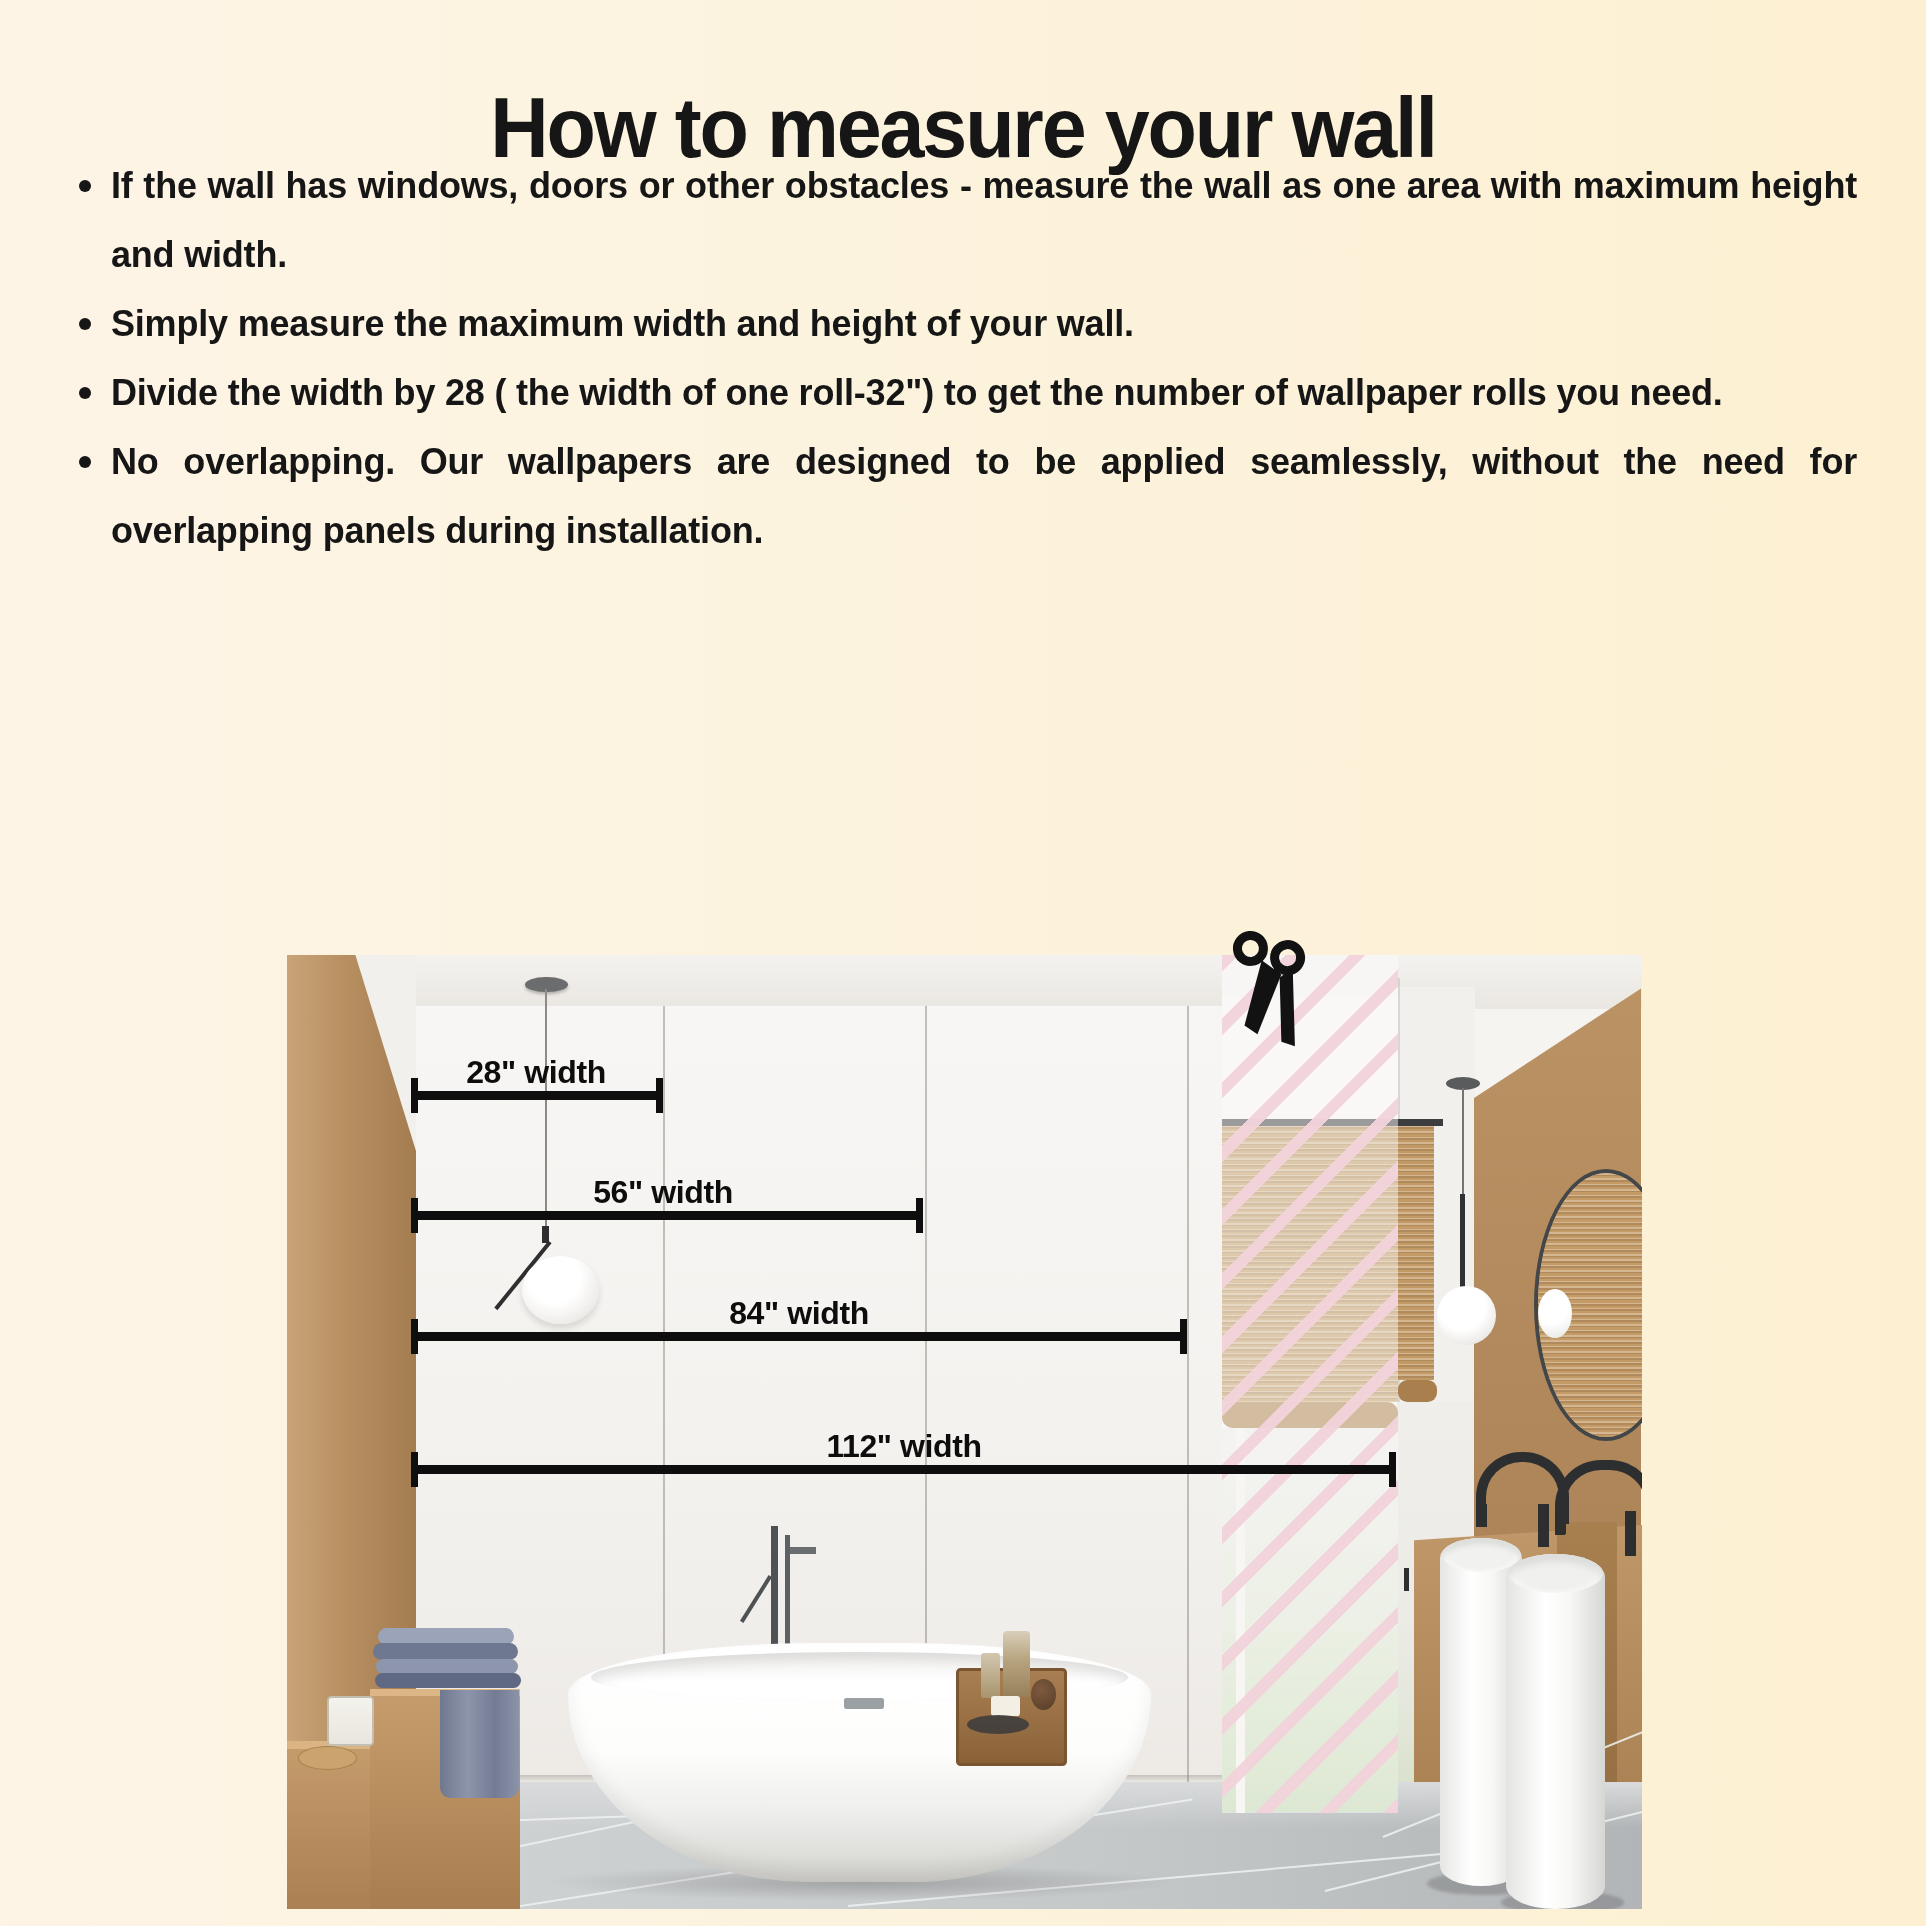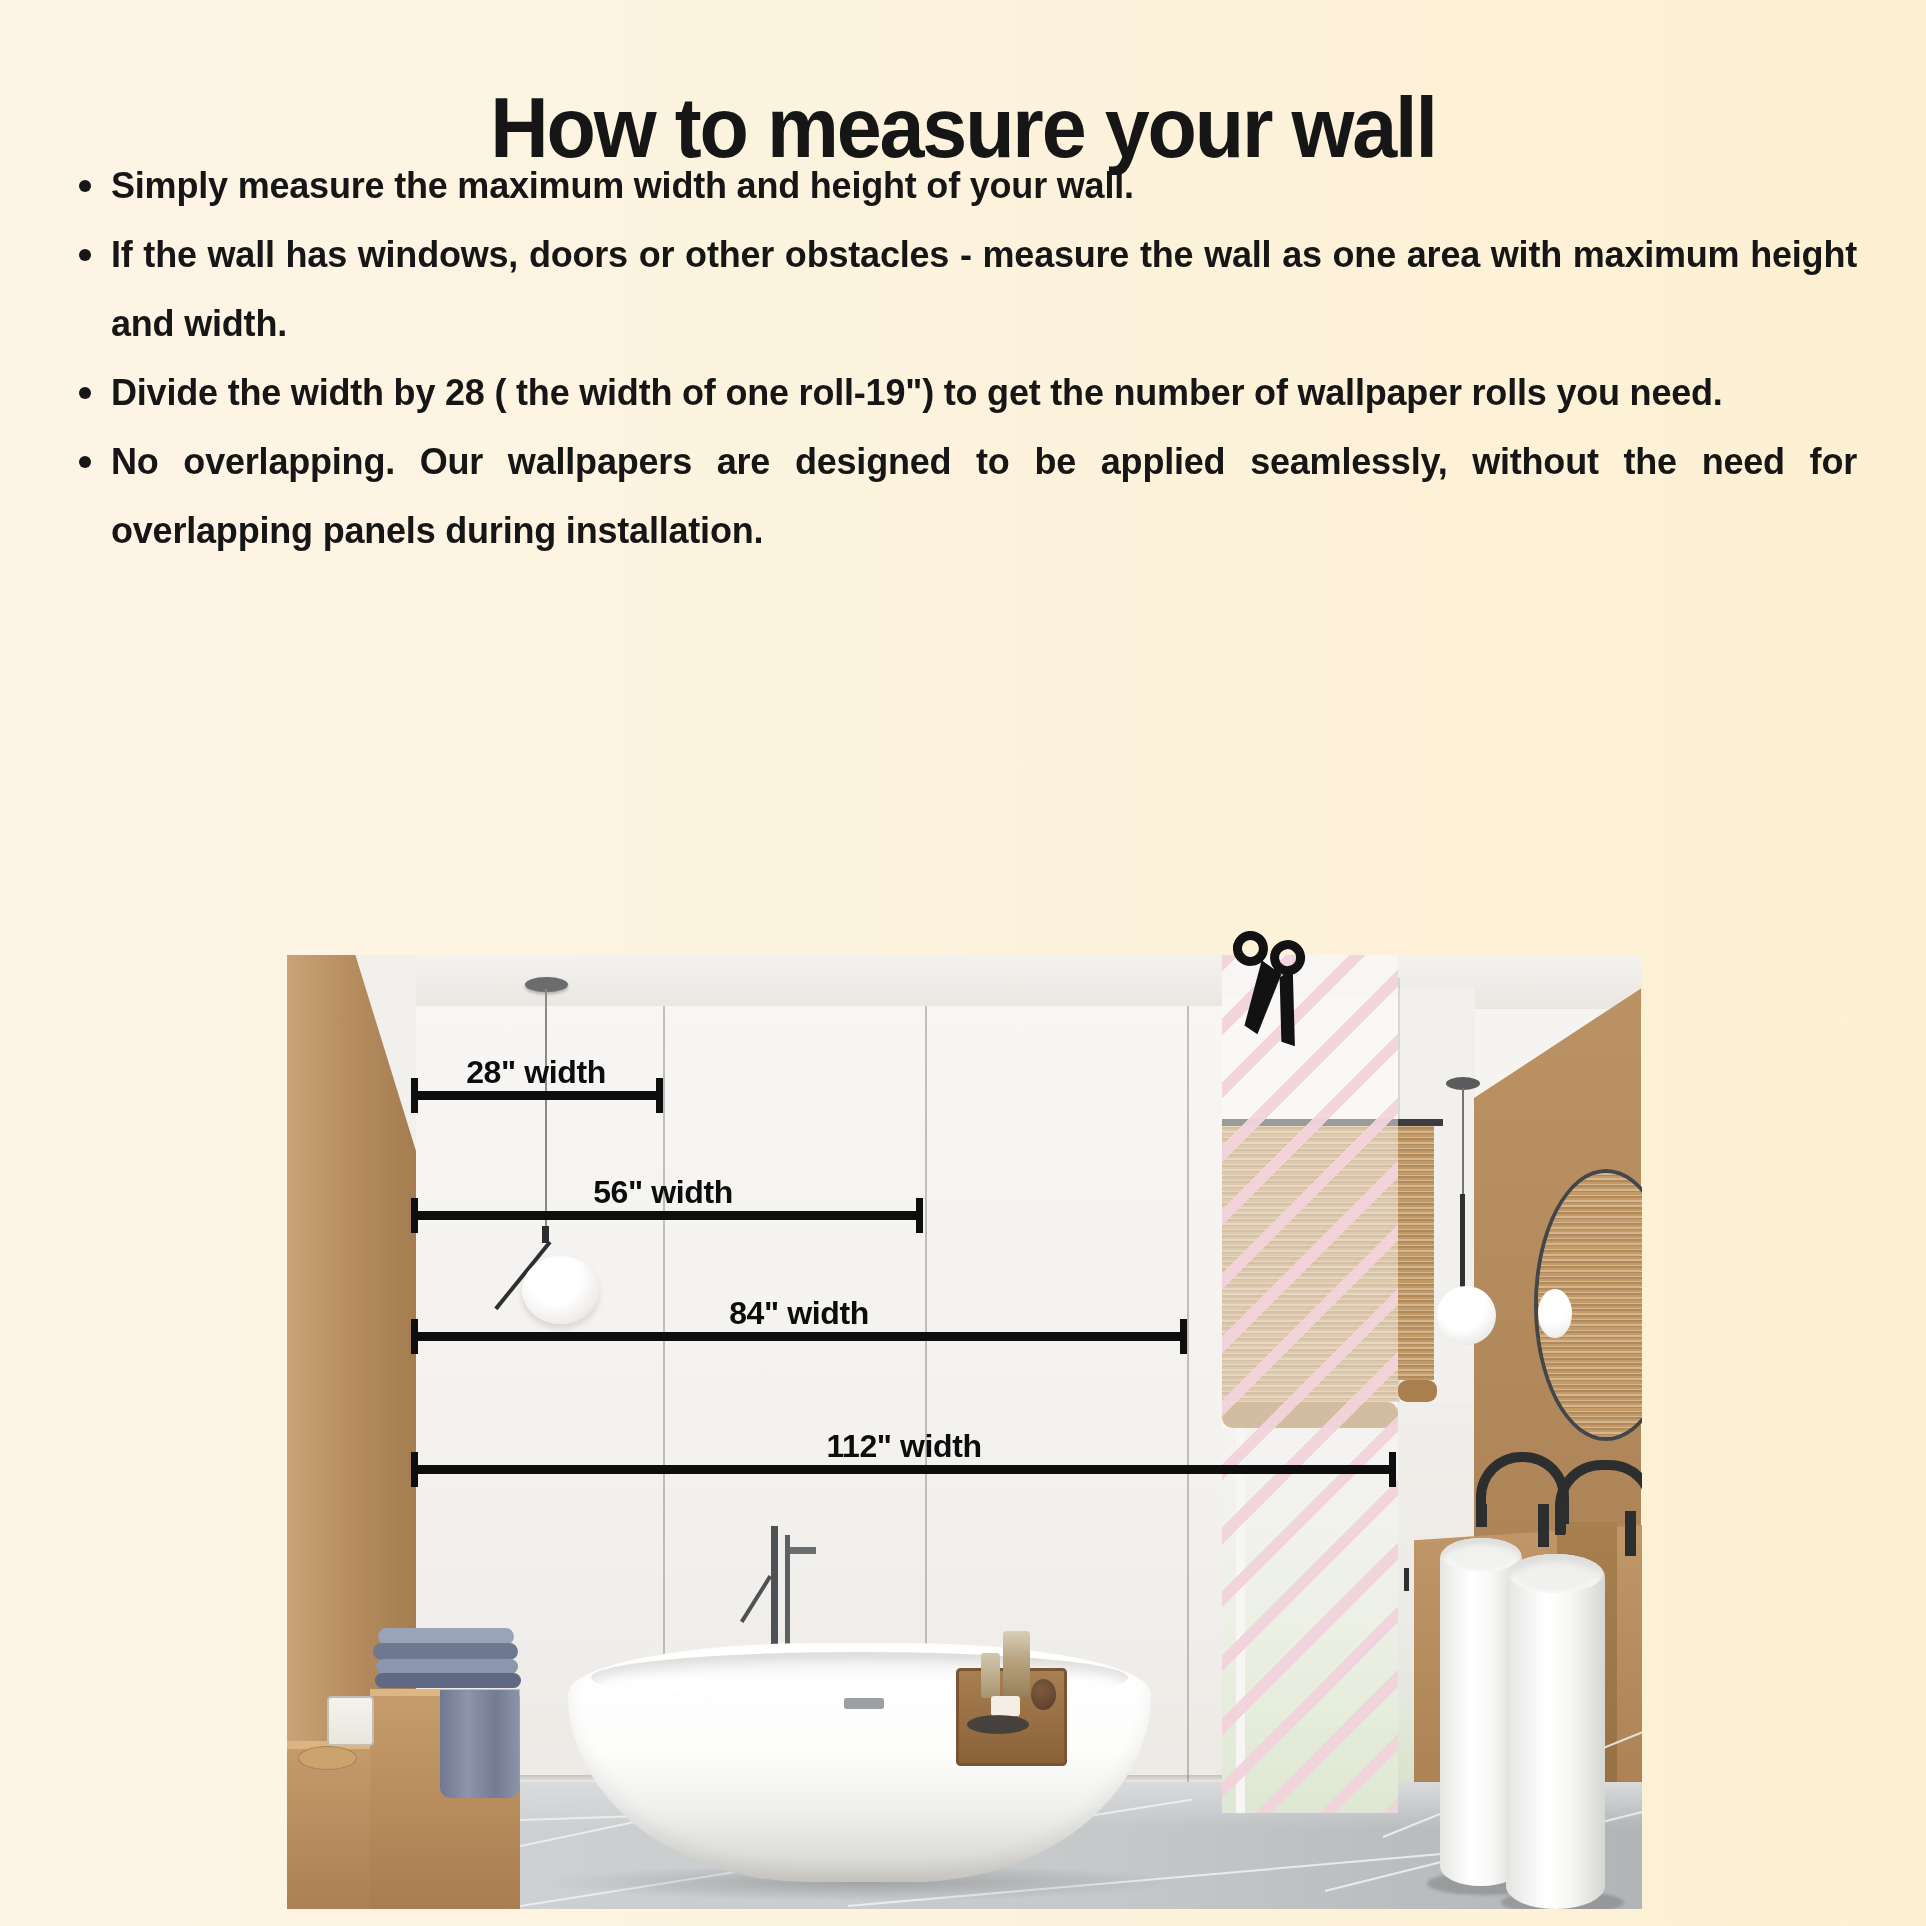--- a/index.html
+++ b/index.html
@@ -33,23 +33,23 @@
   .mlabel{width:324px;text-align:center;font-size:32px;font-weight:800;color:#0d0d0d;letter-spacing:-0.4px;}
 </style>
 </head>
 <body>
 
 <div class="page">
 
   <h1 class="abs title">How to measure your wall</h1>
 
   <ul class="abs bullets">
+    <li><span class="dot"></span><span>If the wall has windows, doors or other obstacles - measure the wall as one area with maximum height and width.</span></li>
     <li><span class="dot"></span><span>Simply measure the maximum width and height of your wall.</span></li>
-    <li><span class="dot"></span><span>If the wall has windows, doors or other obstacles - measure the wall as one area with maximum height and width.</span></li>
-    <li><span class="dot"></span><span>Divide the width by 28 ( the width of one roll-19") to get the number of wallpaper rolls you need.</span></li>
+    <li><span class="dot"></span><span>Divide the width by 28 ( the width of one roll-32") to get the number of wallpaper rolls you need.</span></li>
     <li><span class="dot"></span><span>No overlapping. Our wallpapers are designed to be applied seamlessly, without the need for overlapping panels during installation.</span></li>
   </ul>
 
 
   <div class="abs photo">
 
     <div class="abs" style="left:0;top:0;width:1355px;height:54px;background:linear-gradient(180deg,#f4f2ef,#eae7e2);"></div>
 
     <div class="abs" style="left:129px;top:51px;width:982px;height:780px;
          background:linear-gradient(180deg,#f8f6f4 0%,#f4f2ef 55%,#edeae6 100%);"></div>

